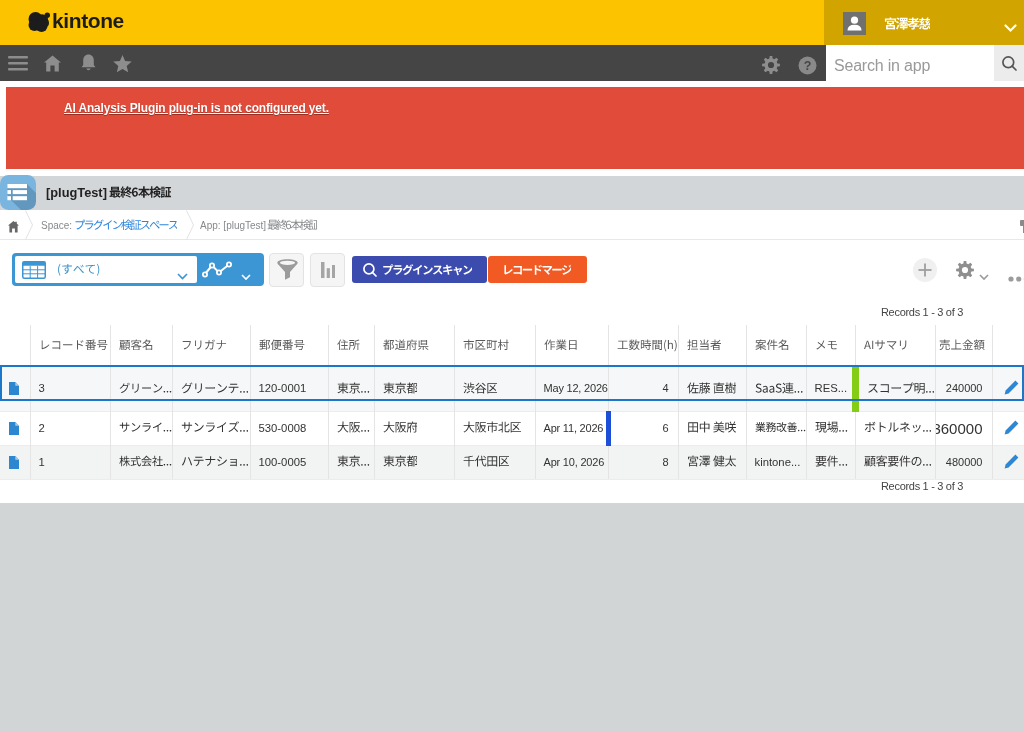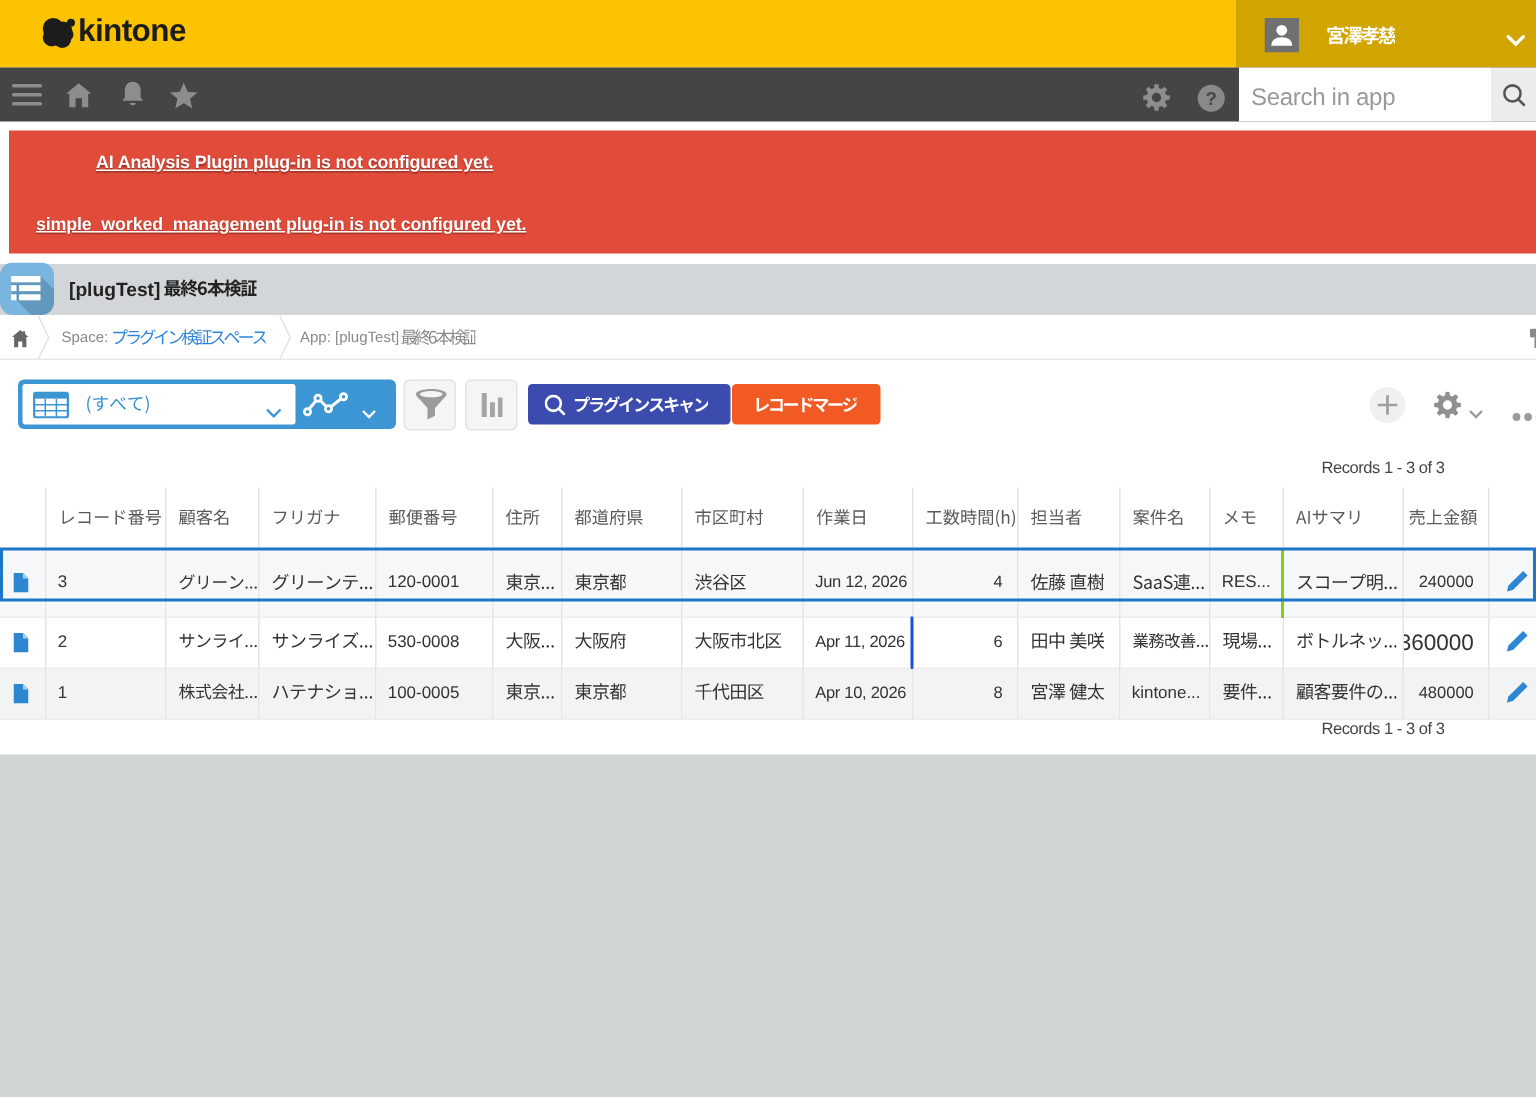--- a/index.html
+++ b/index.html
@@ -63,21 +63,20 @@
       </svg></div>
 <div class="abs" style="left:826px;top:45px;width:168px;height:36px;background:#fff"></div>
 <div class="abs" style="left:834px;top:57px;font-size:16px;color:#999;letter-spacing:-0.2px">Search in app</div>
 <div class="abs" style="left:994px;top:45px;width:30px;height:36px;background:#ececec"></div>
 <div class="abs" style="left:1002px;top:56px"><svg width="15" height="15" viewBox="0 0 15 15">
         <circle cx="6.3" cy="6.3" r="5.4" stroke="#555" stroke-width="1.7" fill="none"></circle>
         <line x1="10.1" y1="10.1" x2="14.0" y2="14.0" stroke="#555" stroke-width="1.7" stroke-linecap="round"></line>
       </svg></div>
 <div class="abs" style="left:6px;top:87px;width:1018px;height:82px;background:#e14b3a"></div>
 <div class="abs" style="left:24px;top:101px;font-size:11.9px;font-weight:bold;color:#fff;text-decoration:underline;letter-spacing:-0.1px;text-shadow:0 1px 1px rgba(0,0,0,0.35);margin-left:40px;">AI Analysis Plugin plug-in is not configured yet.</div>
-<div class="abs" style="left:24px;top:142px;font-size:11.9px;font-weight:bold;color:#fff;text-decoration:underline;letter-spacing:-0.1px;text-shadow:0 1px 1px rgba(0,0,0,0.35);">simple_worked_management plug-in is not configured yet.</div>
 <div class="abs" style="left:0;top:176px;width:1024px;height:34px;background:#d3d6d8"></div>
 <div class="abs" style="left:0;top:175px"><svg width="36" height="35" viewBox="0 0 36 35">
 <defs>
           <clipPath id="ric">
             <rect x="0" y="0" width="36" height="35" rx="8.5"></rect>
           </clipPath>
         </defs>
 <g clip-path="url(#ric)">
           <rect x="0" y="0" width="36" height="35" fill="#7ab5e0"></rect>
 <path d="M7.4 9 L27 9 L27 25.2 L12.7 25.2 L7.4 19.9 Z M27 9 L44 26 L44 42 L28 42 L10 24 L27 24 Z" fill="#36607f" opacity="0.35"></path>
@@ -367,40 +366,40 @@
               </div>
             </td>
             <td style="border-right:1px solid #e4e4e4;height:34px">
               <div class="cellL">
                 <svg width="34.9" height="13.4" viewBox="0 -10.56 34.9 13.4" style="display:block">
                   <path d="M7.9 -1.3 8.6 -1.9Q9.1 -1.6 9.6 -1.2Q10.2 -0.8 10.7 -0.4Q11.2 -0.0 11.5 0.3L10.9 1.0Q10.6 0.6 10.1 0.2Q9.6 -0.2 9.0 -0.6Q8.5 -0.9 7.9 -1.3ZM3.5 -6.0H11.5V-5.1H3.5ZM7.9 -8.4H11.1V-7.6H7.9ZM7.3 -10.1H8.2V-5.5H7.3ZM4.9 -9.1H5.8V-5.5H4.9ZM4.2 -4.3 4.9 -4.8Q5.3 -4.5 5.6 -4.2Q6.0 -3.9 6.3 -3.5Q6.6 -3.2 6.8 -2.9L6.1 -2.4Q5.9 -2.7 5.6 -3.0Q5.3 -3.3 5.0 -3.7Q4.6 -4.0 4.2 -4.3ZM10.2 -4.9 11.0 -4.4Q10.7 -4.1 10.3 -3.7Q9.9 -3.3 9.5 -3.0Q9.1 -2.6 8.8 -2.4L8.1 -2.8Q8.4 -3.1 8.8 -3.5Q9.2 -3.8 9.6 -4.2Q9.9 -4.6 10.2 -4.9ZM3.5 0.1Q4.1 -0.2 4.9 -0.7Q5.8 -1.3 6.7 -1.8L7.0 -1.0Q6.2 -0.5 5.4 -0.0Q4.6 0.5 4.0 0.9ZM1.1 -9.3 1.6 -10.0Q2.0 -9.8 2.4 -9.6Q2.8 -9.4 3.2 -9.1Q3.5 -8.9 3.8 -8.7L3.2 -8.0Q3.0 -8.2 2.7 -8.4Q2.3 -8.7 1.9 -8.9Q1.5 -9.2 1.1 -9.3ZM0.5 -6.1 0.9 -6.7Q1.3 -6.6 1.8 -6.4Q2.2 -6.2 2.5 -6.0Q2.9 -5.7 3.2 -5.5L2.6 -4.8Q2.4 -5.0 2.0 -5.2Q1.7 -5.5 1.3 -5.7Q0.8 -5.9 0.5 -6.1ZM0.8 0.2Q1.1 -0.3 1.5 -0.9Q1.9 -1.5 2.2 -2.3Q2.6 -3.0 3.0 -3.7L3.6 -3.1Q3.3 -2.5 3.0 -1.8Q2.6 -1.1 2.3 -0.4Q1.9 0.2 1.6 0.8Z M14.6 -0.3H20.7V0.5H14.6ZM14.3 -3.9H21.1V0.9H20.1V-3.0H15.2V1.0H14.3ZM17.6 -6.9Q17.1 -6.2 16.4 -5.4Q15.6 -4.6 14.6 -3.8Q13.7 -3.1 12.7 -2.5Q12.6 -2.7 12.4 -2.9Q12.3 -3.1 12.1 -3.2Q13.2 -3.8 14.1 -4.5Q15.1 -5.3 15.9 -6.1Q16.7 -7.0 17.1 -7.8H18.0Q18.5 -7.1 19.1 -6.5Q19.7 -5.8 20.4 -5.2Q21.1 -4.6 21.8 -4.2Q22.5 -3.7 23.2 -3.4Q23.1 -3.2 22.9 -3.0Q22.8 -2.8 22.6 -2.6Q21.7 -3.1 20.8 -3.8Q19.8 -4.5 19.0 -5.3Q18.2 -6.1 17.6 -6.9ZM18.7 -9.4 19.4 -9.9Q20.0 -9.5 20.7 -9.0Q21.3 -8.4 21.8 -7.9Q22.4 -7.4 22.7 -7.0L22.0 -6.5Q21.6 -6.9 21.1 -7.4Q20.6 -7.9 20.0 -8.4Q19.3 -8.9 18.7 -9.4ZM15.6 -9.8 16.5 -9.5Q16.1 -8.9 15.5 -8.3Q15.0 -7.8 14.4 -7.2Q13.8 -6.7 13.3 -6.3Q13.2 -6.4 13.1 -6.6Q12.9 -6.7 12.8 -6.8Q12.6 -6.9 12.5 -7.0Q13.1 -7.3 13.7 -7.8Q14.2 -8.2 14.7 -8.8Q15.2 -9.3 15.6 -9.8Z M31.8 -8.1 32.7 -7.8Q31.9 -6.4 31.0 -5.2Q30.1 -3.9 29.0 -2.9Q27.9 -1.9 26.8 -1.1Q26.7 -1.2 26.6 -1.3Q26.4 -1.5 26.3 -1.6Q26.1 -1.7 26.0 -1.8Q27.2 -2.5 28.3 -3.5Q29.3 -4.5 30.2 -5.6Q31.1 -6.8 31.8 -8.1ZM26.5 -6.6 27.2 -7.2Q28.0 -6.7 28.9 -6.0Q29.7 -5.4 30.6 -4.8Q31.4 -4.1 32.1 -3.5Q32.7 -2.8 33.2 -2.2L32.5 -1.6Q32.1 -2.1 31.4 -2.8Q30.7 -3.4 29.9 -4.1Q29.1 -4.8 28.2 -5.4Q27.4 -6.1 26.5 -6.6ZM24.4 -9.3H34.4V-8.5H25.3V1.0H24.4ZM25.0 -0.6H34.7V0.3H25.0Z" fill="#333"></path>
                 </svg>
               </div>
             </td>
             <td style="border-right:1px solid #e4e4e4;height:34px">
-              <div class="cellL" style="font-size:11px;color:#333;letter-spacing:-0.2px">Jun 12, 2026</div>
+              <div class="cellL" style="font-size:11px;color:#333;letter-spacing:-0.2px">May 12, 2026</div>
             </td>
             <td style="border-right:1px solid #e4e4e4;height:34px">
               <div class="cellR" style="font-size:11px;color:#333">4</div>
             </td>
             <td style="border-right:1px solid #e4e4e4;height:34px">
               <div class="cellL">
                 <svg width="49.2" height="13.4" viewBox="0 -10.56 49.2 13.4" style="display:block">
                   <path d="M3.6 -7.6H11.6V-6.8H3.6ZM5.9 -4.5H11.3V-3.7H5.9ZM4.9 -0.3H11.5V0.6H4.9ZM7.9 -4.1H8.8V0.2H7.9ZM6.4 -10.0 7.3 -9.9Q7.0 -7.9 6.6 -6.1Q6.1 -4.3 5.4 -2.8Q4.7 -1.3 3.7 -0.2Q3.6 -0.3 3.5 -0.4Q3.4 -0.5 3.2 -0.7Q3.1 -0.8 3.0 -0.9Q3.9 -1.9 4.6 -3.3Q5.3 -4.7 5.7 -6.4Q6.1 -8.1 6.4 -10.0ZM3.3 -10.0 4.2 -9.8Q3.8 -8.8 3.2 -7.8Q2.7 -6.8 2.0 -5.9Q1.4 -5.1 0.7 -4.4Q0.7 -4.5 0.6 -4.7Q0.5 -4.8 0.4 -5.0Q0.3 -5.2 0.2 -5.3Q0.8 -5.9 1.4 -6.6Q2.0 -7.4 2.5 -8.3Q3.0 -9.1 3.3 -10.0ZM2.1 -6.9 2.9 -7.8 2.9 -7.8V0.9H2.1Z M12.3 -9.2H23.0V-8.5H12.3ZM15.2 -10.1H16.0V-7.6H15.2ZM19.2 -10.1H20.1V-7.6H19.2ZM13.2 -7.4H15.4V-6.6H13.2ZM16.5 -6.2H22.7V-5.6H16.5ZM16.2 -4.6H23.0V-3.9H16.2ZM13.2 -5.3H15.4V-4.5H13.2ZM13.2 -3.1H15.4V-2.4H13.2ZM12.9 -7.4H13.6V-4.2Q13.6 -3.6 13.6 -2.9Q13.6 -2.2 13.5 -1.6Q13.4 -0.9 13.2 -0.2Q13.0 0.4 12.7 1.0Q12.6 0.9 12.5 0.8Q12.4 0.8 12.2 0.7Q12.1 0.6 12.0 0.6Q12.4 -0.1 12.6 -0.9Q12.8 -1.8 12.8 -2.6Q12.9 -3.4 12.9 -4.2ZM15.1 -7.4H15.8V0.0Q15.8 0.3 15.8 0.5Q15.7 0.7 15.5 0.8Q15.3 0.9 15.0 0.9Q14.7 0.9 14.2 0.9Q14.1 0.8 14.1 0.6Q14.0 0.3 13.9 0.2Q14.3 0.2 14.5 0.2Q14.8 0.2 14.9 0.2Q15.1 0.2 15.1 0.0ZM20.6 -5.8Q20.9 -4.8 21.6 -4.0Q22.3 -3.2 23.3 -2.8Q23.2 -2.7 23.0 -2.5Q22.9 -2.3 22.8 -2.2Q22.1 -2.5 21.5 -3.0Q21.0 -3.5 20.6 -4.2Q20.2 -4.9 19.9 -5.7ZM19.0 -7.7 19.8 -7.6Q19.4 -5.6 18.6 -4.2Q17.8 -2.9 16.4 -2.0Q16.3 -2.1 16.2 -2.2Q16.1 -2.3 16.0 -2.4Q15.9 -2.6 15.8 -2.6Q17.2 -3.3 18.0 -4.6Q18.7 -5.8 19.0 -7.7ZM19.1 -3.5H19.9V0.1Q19.9 0.4 19.8 0.6Q19.7 0.7 19.5 0.8Q19.3 0.9 19.0 0.9Q18.7 0.9 18.3 0.9Q18.3 0.8 18.2 0.6Q18.1 0.4 18.0 0.3Q18.3 0.3 18.6 0.3Q18.9 0.3 18.9 0.3Q19.1 0.3 19.1 0.1ZM16.1 -0.3Q16.6 -0.5 17.3 -0.8Q18.0 -1.1 18.7 -1.4L18.9 -0.8Q18.3 -0.5 17.7 -0.2Q17.0 0.1 16.5 0.4ZM17.0 -2.7 17.6 -3.0Q17.9 -2.7 18.1 -2.4Q18.4 -2.1 18.5 -1.8L17.9 -1.5Q17.8 -1.7 17.5 -2.1Q17.3 -2.4 17.0 -2.7ZM16.8 -7.3 17.5 -7.5Q17.7 -7.3 17.8 -6.9Q18.0 -6.6 18.1 -6.3L17.4 -6.1Q17.3 -6.3 17.2 -6.7Q17.0 -7.0 16.8 -7.3ZM19.8 -1.0 20.3 -1.5Q20.7 -1.3 21.2 -1.0Q21.7 -0.8 22.1 -0.5Q22.6 -0.2 22.9 -0.0L22.3 0.5Q22.1 0.3 21.6 0.0Q21.2 -0.2 20.7 -0.5Q20.2 -0.8 19.8 -1.0ZM21.3 -3.1 22.0 -2.7Q21.7 -2.4 21.4 -2.1Q21.2 -1.8 20.9 -1.5L20.4 -1.8Q20.6 -2.1 20.9 -2.4Q21.2 -2.8 21.3 -3.1ZM21.3 -7.6 22.0 -7.4Q21.8 -7.0 21.6 -6.6Q21.4 -6.3 21.2 -6.0L20.6 -6.3Q20.8 -6.5 21.0 -6.9Q21.2 -7.3 21.3 -7.6Z M27.7 -0.5H37.3V0.3H27.7ZM26.6 -9.0H37.2V-8.1H26.6ZM27.3 -6.8H28.1V1.0H27.3ZM30.3 -4.8V-3.9H34.9V-4.8ZM30.3 -3.2V-2.2H34.9V-3.2ZM30.3 -6.5V-5.5H34.9V-6.5ZM29.5 -7.2H35.8V-1.5H29.5ZM31.6 -10.1 32.6 -10.1Q32.6 -9.5 32.5 -8.9Q32.4 -8.3 32.3 -7.7Q32.2 -7.2 32.2 -6.7L31.3 -6.8Q31.3 -7.3 31.4 -7.9Q31.5 -8.4 31.5 -9.0Q31.6 -9.6 31.6 -10.1Z M41.4 -8.9H45.7V-8.1H41.4ZM41.7 -7.1H45.4V-6.3H41.7ZM45.7 -7.3H49.1V-6.5H45.7ZM43.1 -10.1H43.9V-6.6H43.1ZM42.5 -5.0V-3.6H44.5V-5.0ZM41.8 -5.7H45.3V-3.0H41.8ZM41.9 -2.5 42.7 -2.7Q42.8 -2.2 43.0 -1.7Q43.2 -1.1 43.2 -0.8L42.4 -0.6Q42.4 -0.9 42.3 -1.5Q42.1 -2.0 41.9 -2.5ZM45.7 -5.3 46.4 -5.5Q46.6 -5.0 46.7 -4.4Q46.9 -3.9 47.0 -3.4Q47.1 -2.9 47.1 -2.5L46.4 -2.3Q46.4 -2.7 46.3 -3.2Q46.2 -3.7 46.0 -4.2Q45.9 -4.8 45.7 -5.3ZM44.4 -2.8 45.2 -2.5Q45.0 -2.0 44.8 -1.4Q44.6 -0.8 44.4 -0.3L43.7 -0.6Q43.9 -0.9 44.0 -1.2Q44.1 -1.6 44.2 -2.0Q44.3 -2.4 44.4 -2.8ZM41.2 -0.1Q41.7 -0.2 42.5 -0.3Q43.3 -0.4 44.1 -0.5Q45.0 -0.7 45.9 -0.8L45.9 -0.0Q44.7 0.2 43.5 0.3Q42.3 0.5 41.4 0.7ZM47.5 -10.1H48.3V-0.1Q48.3 0.3 48.2 0.5Q48.1 0.7 47.9 0.8Q47.7 0.9 47.3 0.9Q46.9 1.0 46.3 1.0Q46.3 0.8 46.2 0.6Q46.2 0.3 46.1 0.1Q46.5 0.1 46.8 0.1Q47.2 0.1 47.3 0.1Q47.4 0.1 47.4 0.1Q47.5 0.0 47.5 -0.1ZM38.2 -7.5H41.5V-6.6H38.2ZM39.6 -10.1H40.4V0.9H39.6ZM39.6 -7.0 40.1 -6.8Q40.0 -6.1 39.8 -5.3Q39.6 -4.6 39.4 -3.8Q39.1 -3.1 38.9 -2.4Q38.6 -1.8 38.3 -1.3Q38.3 -1.5 38.1 -1.7Q38.0 -1.9 37.9 -2.1Q38.2 -2.5 38.4 -3.0Q38.7 -3.6 38.9 -4.3Q39.1 -5.0 39.3 -5.6Q39.5 -6.3 39.6 -7.0ZM40.3 -6.0Q40.4 -5.9 40.6 -5.6Q40.7 -5.3 41.0 -4.9Q41.2 -4.5 41.3 -4.2Q41.5 -3.9 41.6 -3.8L41.1 -3.1Q41.0 -3.4 40.9 -3.7Q40.7 -4.1 40.5 -4.4Q40.4 -4.8 40.2 -5.1Q40.0 -5.5 40.0 -5.7Z" fill="#333"></path>
                 </svg>
               </div>
             </td>
             <td style="border-right:1px solid #e4e4e4;height:34px">
               <div class="cellL">
                 <svg width="48.3" height="13.4" viewBox="0 -10.56 48.3 13.4" style="display:block">
                   <path d="M3.6 0.2Q2.7 0.2 1.9 -0.2Q1.1 -0.5 0.6 -1.1L1.2 -1.9Q1.7 -1.4 2.3 -1.1Q3.0 -0.8 3.7 -0.8Q4.5 -0.8 5.0 -1.2Q5.5 -1.6 5.5 -2.2Q5.5 -2.7 5.3 -3.0Q5.1 -3.3 4.8 -3.5Q4.5 -3.6 4.0 -3.8L2.8 -4.4Q2.4 -4.5 1.9 -4.8Q1.5 -5.1 1.3 -5.5Q1.0 -6.0 1.0 -6.6Q1.0 -7.3 1.3 -7.8Q1.7 -8.4 2.3 -8.7Q3.0 -9.0 3.8 -9.0Q4.5 -9.0 5.2 -8.7Q5.9 -8.4 6.3 -7.9L5.8 -7.2Q5.4 -7.5 4.9 -7.8Q4.4 -8.0 3.8 -8.0Q3.0 -8.0 2.6 -7.6Q2.1 -7.3 2.1 -6.7Q2.1 -6.3 2.3 -6.0Q2.6 -5.7 2.9 -5.6Q3.2 -5.4 3.6 -5.2L4.8 -4.7Q5.3 -4.5 5.7 -4.2Q6.2 -3.9 6.4 -3.4Q6.6 -3.0 6.6 -2.3Q6.6 -1.6 6.3 -1.1Q5.9 -0.5 5.2 -0.2Q4.6 0.2 3.6 0.2Z M9.5 0.2Q9.0 0.2 8.6 -0.1Q8.1 -0.3 7.9 -0.7Q7.6 -1.1 7.6 -1.7Q7.6 -2.8 8.6 -3.3Q9.6 -3.9 11.6 -4.1Q11.6 -4.5 11.5 -4.9Q11.4 -5.3 11.1 -5.5Q10.8 -5.8 10.3 -5.8Q9.7 -5.8 9.2 -5.6Q8.7 -5.3 8.3 -5.1L7.9 -5.8Q8.2 -6.0 8.6 -6.2Q9.0 -6.4 9.5 -6.6Q9.9 -6.7 10.5 -6.7Q11.3 -6.7 11.8 -6.3Q12.3 -6.0 12.5 -5.4Q12.7 -4.8 12.7 -4.0V0.0H11.8L11.7 -0.8H11.7Q11.2 -0.4 10.7 -0.1Q10.2 0.2 9.5 0.2ZM9.9 -0.7Q10.3 -0.7 10.7 -0.9Q11.2 -1.2 11.6 -1.6V-3.4Q10.5 -3.3 9.9 -3.1Q9.3 -2.8 9.0 -2.5Q8.7 -2.2 8.7 -1.8Q8.7 -1.2 9.0 -1.0Q9.4 -0.7 9.9 -0.7Z M16.1 0.2Q15.6 0.2 15.1 -0.1Q14.7 -0.3 14.4 -0.7Q14.2 -1.1 14.2 -1.7Q14.2 -2.8 15.2 -3.3Q16.1 -3.9 18.2 -4.1Q18.2 -4.5 18.1 -4.9Q18.0 -5.3 17.7 -5.5Q17.4 -5.8 16.9 -5.8Q16.3 -5.8 15.8 -5.6Q15.3 -5.3 14.9 -5.1L14.5 -5.8Q14.8 -6.0 15.2 -6.2Q15.6 -6.4 16.0 -6.6Q16.5 -6.7 17.0 -6.7Q17.8 -6.7 18.3 -6.3Q18.8 -6.0 19.1 -5.4Q19.3 -4.8 19.3 -4.0V0.0H18.4L18.3 -0.8H18.3Q17.8 -0.4 17.3 -0.1Q16.7 0.2 16.1 0.2ZM16.4 -0.7Q16.9 -0.7 17.3 -0.9Q17.7 -1.2 18.2 -1.6V-3.4Q17.1 -3.3 16.5 -3.1Q15.8 -2.8 15.5 -2.5Q15.3 -2.2 15.3 -1.8Q15.3 -1.2 15.6 -1.0Q15.9 -0.7 16.4 -0.7Z M23.7 0.2Q22.8 0.2 22.0 -0.2Q21.2 -0.5 20.6 -1.1L21.3 -1.9Q21.7 -1.4 22.4 -1.1Q23.0 -0.8 23.7 -0.8Q24.6 -0.8 25.1 -1.2Q25.6 -1.6 25.6 -2.2Q25.6 -2.7 25.4 -3.0Q25.2 -3.3 24.8 -3.5Q24.5 -3.6 24.1 -3.8L22.8 -4.4Q22.4 -4.5 22.0 -4.8Q21.6 -5.1 21.3 -5.5Q21.0 -6.0 21.0 -6.6Q21.0 -7.3 21.4 -7.8Q21.7 -8.4 22.4 -8.7Q23.0 -9.0 23.8 -9.0Q24.6 -9.0 25.3 -8.7Q25.9 -8.4 26.4 -7.9L25.8 -7.2Q25.4 -7.5 24.9 -7.8Q24.4 -8.0 23.8 -8.0Q23.1 -8.0 22.6 -7.6Q22.2 -7.3 22.2 -6.7Q22.2 -6.3 22.4 -6.0Q22.6 -5.7 22.9 -5.6Q23.3 -5.4 23.6 -5.2L24.9 -4.7Q25.4 -4.5 25.8 -4.2Q26.2 -3.9 26.4 -3.4Q26.7 -3.0 26.7 -2.3Q26.7 -1.6 26.3 -1.1Q26.0 -0.5 25.3 -0.2Q24.6 0.2 23.7 0.2Z M29.9 -5.3V-1.1H29.1V-4.5H27.5V-5.3ZM29.9 -1.5Q30.4 -0.8 31.1 -0.5Q31.9 -0.2 33.0 -0.1Q33.5 -0.1 34.2 -0.1Q34.9 -0.1 35.7 -0.1Q36.5 -0.1 37.2 -0.1Q38.0 -0.1 38.5 -0.2Q38.5 -0.1 38.4 0.1Q38.4 0.2 38.3 0.4Q38.3 0.6 38.2 0.7Q37.7 0.7 37.0 0.7Q36.4 0.8 35.6 0.8Q34.9 0.8 34.2 0.8Q33.5 0.7 33.0 0.7Q31.8 0.7 31.0 0.3Q30.1 0.0 29.5 -0.7Q29.2 -0.3 28.7 0.1Q28.3 0.5 27.9 0.9L27.4 -0.0Q27.8 -0.3 28.3 -0.7Q28.7 -1.1 29.1 -1.5ZM27.7 -9.3 28.3 -9.8Q28.7 -9.5 29.1 -9.2Q29.5 -8.8 29.8 -8.5Q30.1 -8.1 30.3 -7.8L29.5 -7.2Q29.4 -7.5 29.1 -7.9Q28.8 -8.3 28.4 -8.6Q28.0 -9.0 27.7 -9.3ZM30.6 -9.0H38.2V-8.2H30.6ZM30.4 -2.7H38.3V-1.9H30.4ZM33.9 -10.1H34.7V-0.5H33.9ZM32.0 -5.2V-4.2H36.7V-5.2ZM32.0 -6.8V-5.8H36.7V-6.8ZM31.2 -7.4H37.5V-3.5H31.2Z M40.3 0.2Q40.0 0.2 39.7 -0.1Q39.5 -0.3 39.5 -0.7Q39.5 -1.1 39.7 -1.3Q40.0 -1.5 40.3 -1.5Q40.6 -1.5 40.8 -1.3Q41.1 -1.1 41.1 -0.7Q41.1 -0.3 40.8 -0.1Q40.6 0.2 40.3 0.2Z M43.5 0.2Q43.2 0.2 43.0 -0.1Q42.7 -0.3 42.7 -0.7Q42.7 -1.1 43.0 -1.3Q43.2 -1.5 43.5 -1.5Q43.8 -1.5 44.1 -1.3Q44.3 -1.1 44.3 -0.7Q44.3 -0.3 44.1 -0.1Q43.8 0.2 43.5 0.2Z M46.8 0.2Q46.4 0.2 46.2 -0.1Q46.0 -0.3 46.0 -0.7Q46.0 -1.1 46.2 -1.3Q46.4 -1.5 46.8 -1.5Q47.1 -1.5 47.3 -1.3Q47.6 -1.1 47.6 -0.7Q47.6 -0.3 47.3 -0.1Q47.1 0.2 46.8 0.2Z" fill="#333"></path>
                 </svg>
               </div>
             </td>
-            <td style="border-right:2px solid #84cc16;height:34px">
+            <td style="border-right:7px solid #84cc16;height:34px">
               <div class="cellL" style="font-size:11.3px;color:#333">RES...</div>
             </td>
             <td style="border-right:1px solid #e4e4e4;height:34px">
               <div class="cellL">
                 <svg width="67.9" height="13.4" viewBox="0 -10.56 67.9 13.4" style="display:block">
                   <path d="M9.6 -8.0Q9.5 -8.0 9.4 -7.8Q9.4 -7.6 9.3 -7.5Q9.1 -6.9 8.7 -6.2Q8.3 -5.5 7.9 -4.8Q7.4 -4.1 6.9 -3.5Q6.3 -2.8 5.5 -2.1Q4.7 -1.4 3.8 -0.8Q2.9 -0.2 2.0 0.3L1.2 -0.5Q2.2 -0.9 3.1 -1.5Q4.0 -2.1 4.7 -2.7Q5.5 -3.4 6.1 -4.1Q6.6 -4.6 7.0 -5.2Q7.4 -5.7 7.7 -6.3Q8.0 -6.9 8.1 -7.4Q8.0 -7.4 7.7 -7.4Q7.3 -7.4 6.8 -7.4Q6.3 -7.4 5.8 -7.4Q5.3 -7.4 4.8 -7.4Q4.3 -7.4 3.9 -7.4Q3.6 -7.4 3.5 -7.4Q3.3 -7.4 3.0 -7.4Q2.7 -7.4 2.5 -7.4Q2.3 -7.4 2.2 -7.4V-8.5Q2.3 -8.5 2.5 -8.4Q2.8 -8.4 3.0 -8.4Q3.3 -8.4 3.5 -8.4Q3.6 -8.4 3.9 -8.4Q4.3 -8.4 4.8 -8.4Q5.3 -8.4 5.8 -8.4Q6.3 -8.4 6.8 -8.4Q7.3 -8.4 7.6 -8.4Q8.0 -8.4 8.1 -8.4Q8.4 -8.4 8.6 -8.4Q8.9 -8.4 9.0 -8.5ZM7.1 -4.2Q7.6 -3.8 8.1 -3.3Q8.6 -2.8 9.1 -2.2Q9.6 -1.7 10.0 -1.3Q10.5 -0.8 10.8 -0.4L9.9 0.3Q9.5 -0.3 8.9 -0.9Q8.4 -1.6 7.7 -2.2Q7.0 -2.9 6.4 -3.5Z M13.7 -8.2Q14.0 -8.2 14.4 -8.2Q14.7 -8.2 15.0 -8.2H20.9Q21.1 -8.2 21.4 -8.2Q21.6 -8.2 21.8 -8.2Q21.8 -8.0 21.8 -7.7Q21.8 -7.5 21.8 -7.2V-1.1Q21.8 -0.7 21.8 -0.4Q21.8 -0.0 21.8 0.1H20.7Q20.8 -0.0 20.8 -0.3Q20.8 -0.6 20.8 -0.9V-7.2H15.0Q14.7 -7.2 14.3 -7.2Q13.9 -7.2 13.7 -7.2ZM13.5 -1.6Q13.8 -1.6 14.1 -1.6Q14.5 -1.5 14.9 -1.5H21.3V-0.6H14.9Q14.5 -0.6 14.2 -0.6Q13.8 -0.5 13.5 -0.5Z M24.5 -5.2Q24.7 -5.2 24.9 -5.2Q25.2 -5.1 25.5 -5.1Q25.8 -5.1 26.2 -5.1Q26.4 -5.1 26.8 -5.1Q27.2 -5.1 27.7 -5.1Q28.2 -5.1 28.9 -5.1Q29.5 -5.1 30.1 -5.1Q30.7 -5.1 31.2 -5.1Q31.8 -5.1 32.2 -5.1Q32.6 -5.1 32.7 -5.1Q33.2 -5.1 33.5 -5.2Q33.9 -5.2 34.0 -5.2V-4.0Q33.9 -4.0 33.5 -4.1Q33.2 -4.1 32.8 -4.1Q32.6 -4.1 32.2 -4.1Q31.8 -4.1 31.2 -4.1Q30.7 -4.1 30.1 -4.1Q29.5 -4.1 28.9 -4.1Q28.2 -4.1 27.7 -4.1Q27.2 -4.1 26.8 -4.1Q26.4 -4.1 26.2 -4.1Q25.7 -4.1 25.2 -4.1Q24.8 -4.0 24.5 -4.0Z M44.6 -8.6Q44.6 -8.3 44.8 -8.1Q45.0 -7.8 45.4 -7.8Q45.7 -7.8 45.9 -8.1Q46.2 -8.3 46.2 -8.6Q46.2 -9.0 45.9 -9.2Q45.7 -9.4 45.4 -9.4Q45.0 -9.4 44.8 -9.2Q44.6 -9.0 44.6 -8.6ZM44.0 -8.6Q44.0 -9.0 44.2 -9.3Q44.4 -9.6 44.7 -9.8Q45.0 -10.0 45.4 -10.0Q45.7 -10.0 46.0 -9.8Q46.4 -9.6 46.5 -9.3Q46.7 -9.0 46.7 -8.6Q46.7 -8.2 46.5 -7.9Q46.4 -7.6 46.0 -7.5Q45.7 -7.3 45.4 -7.3Q45.0 -7.3 44.7 -7.5Q44.4 -7.6 44.2 -7.9Q44.0 -8.2 44.0 -8.6ZM45.1 -7.8Q45.0 -7.7 45.0 -7.5Q44.9 -7.4 44.9 -7.2Q44.8 -6.7 44.6 -6.2Q44.5 -5.6 44.3 -5.0Q44.0 -4.4 43.8 -3.8Q43.5 -3.3 43.1 -2.8Q42.6 -2.1 41.9 -1.5Q41.2 -0.9 40.3 -0.4Q39.5 0.1 38.4 0.4L37.6 -0.5Q38.7 -0.8 39.6 -1.2Q40.5 -1.6 41.1 -2.2Q41.7 -2.7 42.2 -3.4Q42.7 -3.9 43.0 -4.6Q43.3 -5.3 43.5 -6.0Q43.7 -6.7 43.8 -7.3Q43.6 -7.3 43.2 -7.3Q42.7 -7.3 42.1 -7.3Q41.4 -7.3 40.7 -7.3Q40.1 -7.3 39.4 -7.3Q38.8 -7.3 38.3 -7.3Q37.8 -7.3 37.7 -7.3Q37.3 -7.3 37.0 -7.3Q36.7 -7.2 36.5 -7.2V-8.3Q36.6 -8.3 36.9 -8.3Q37.1 -8.2 37.3 -8.2Q37.5 -8.2 37.7 -8.2Q37.8 -8.2 38.2 -8.2Q38.6 -8.2 39.1 -8.2Q39.6 -8.2 40.2 -8.2Q40.8 -8.2 41.3 -8.2Q41.9 -8.2 42.4 -8.2Q42.9 -8.2 43.2 -8.2Q43.6 -8.2 43.7 -8.2Q43.8 -8.2 44.0 -8.2Q44.2 -8.2 44.3 -8.3Z M48.0 -9.3H51.5V-2.2H48.0V-3.0H50.6V-8.5H48.0ZM48.0 -6.2H51.0V-5.4H48.0ZM53.1 -9.6H57.1V-8.7H53.1ZM53.1 -6.6H57.1V-5.8H53.1ZM53.0 -3.7H57.1V-2.9H53.0ZM47.5 -9.3H48.4V-1.1H47.5ZM56.8 -9.6H57.7V-0.2Q57.7 0.2 57.6 0.4Q57.5 0.7 57.2 0.8Q56.9 0.9 56.4 0.9Q55.9 0.9 55.1 0.9Q55.1 0.8 55.0 0.7Q55.0 0.5 54.9 0.3Q54.8 0.2 54.8 0.0Q55.2 0.1 55.5 0.1Q55.9 0.1 56.1 0.1Q56.4 0.1 56.5 0.1Q56.7 0.1 56.7 -0.0Q56.8 -0.1 56.8 -0.2ZM52.6 -9.6H53.4V-5.3Q53.4 -4.5 53.4 -3.7Q53.3 -2.8 53.0 -2.0Q52.8 -1.1 52.3 -0.4Q51.8 0.4 51.0 1.0Q50.9 0.9 50.8 0.8Q50.7 0.7 50.6 0.6Q50.4 0.5 50.3 0.4Q51.1 -0.2 51.5 -0.9Q52.0 -1.6 52.2 -2.3Q52.4 -3.1 52.5 -3.8Q52.6 -4.6 52.6 -5.3Z M59.9 0.2Q59.5 0.2 59.3 -0.1Q59.1 -0.3 59.1 -0.7Q59.1 -1.1 59.3 -1.3Q59.5 -1.5 59.9 -1.5Q60.2 -1.5 60.4 -1.3Q60.7 -1.1 60.7 -0.7Q60.7 -0.3 60.4 -0.1Q60.2 0.2 59.9 0.2Z M63.1 0.2Q62.8 0.2 62.5 -0.1Q62.3 -0.3 62.3 -0.7Q62.3 -1.1 62.5 -1.3Q62.8 -1.5 63.1 -1.5Q63.4 -1.5 63.7 -1.3Q63.9 -1.1 63.9 -0.7Q63.9 -0.3 63.7 -0.1Q63.4 0.2 63.1 0.2Z M66.3 0.2Q66.0 0.2 65.8 -0.1Q65.5 -0.3 65.5 -0.7Q65.5 -1.1 65.8 -1.3Q66.0 -1.5 66.3 -1.5Q66.7 -1.5 66.9 -1.3Q67.1 -1.1 67.1 -0.7Q67.1 -0.3 66.9 -0.1Q66.7 0.2 66.3 0.2Z" fill="#333"></path>
                 </svg>
               </div>
             </td>
             <td style="border-right:1px solid #e4e4e4;height:45px">
@@ -457,21 +456,21 @@
                 </svg>
               </div>
             </td>
             <td style="border-right:1px solid #e4e4e4;border-top:1px solid #ececec;height:34px">
               <div class="cellL">
                 <svg width="58.2" height="13.4" viewBox="0 -10.56 58.2 13.4" style="display:block">
                   <path d="M0.7 -6.6H11.3V-5.7H0.7ZM6.6 -6.3Q7.0 -4.8 7.7 -3.6Q8.3 -2.3 9.3 -1.4Q10.3 -0.4 11.5 0.1Q11.4 0.2 11.3 0.3Q11.1 0.5 11.0 0.6Q10.9 0.8 10.8 0.9Q9.5 0.3 8.5 -0.7Q7.5 -1.7 6.9 -3.1Q6.2 -4.4 5.7 -6.0ZM5.5 -10.1H6.5Q6.5 -9.3 6.5 -8.3Q6.4 -7.4 6.3 -6.4Q6.1 -5.3 5.8 -4.3Q5.5 -3.3 4.9 -2.3Q4.3 -1.3 3.4 -0.5Q2.5 0.3 1.2 0.9Q1.1 0.8 0.9 0.5Q0.7 0.3 0.5 0.2Q1.8 -0.4 2.7 -1.1Q3.5 -1.9 4.1 -2.8Q4.6 -3.7 4.9 -4.7Q5.2 -5.7 5.4 -6.6Q5.5 -7.6 5.5 -8.5Q5.5 -9.3 5.5 -10.1Z M17.2 -9.4H22.9V-8.6H17.2ZM16.8 -9.4H17.7V-5.9Q17.7 -5.2 17.6 -4.3Q17.6 -3.4 17.4 -2.5Q17.2 -1.5 16.9 -0.6Q16.6 0.2 16.0 0.9Q15.9 0.9 15.8 0.8Q15.7 0.7 15.6 0.6Q15.4 0.5 15.3 0.4Q15.8 -0.3 16.2 -1.1Q16.5 -1.9 16.6 -2.7Q16.8 -3.6 16.8 -4.4Q16.8 -5.2 16.8 -5.9ZM17.2 -6.2H22.0V-5.4H17.2ZM21.8 -6.2H21.9L22.1 -6.2L22.7 -6.0Q22.3 -4.1 21.6 -2.8Q20.9 -1.4 19.9 -0.5Q18.9 0.4 17.6 1.0Q17.6 0.9 17.5 0.7Q17.4 0.6 17.3 0.4Q17.2 0.3 17.1 0.2Q18.2 -0.2 19.2 -1.1Q20.1 -1.9 20.8 -3.1Q21.5 -4.4 21.8 -6.0ZM18.5 -5.7Q18.9 -4.3 19.5 -3.1Q20.2 -2.0 21.1 -1.1Q22.0 -0.3 23.3 0.2Q23.2 0.3 23.0 0.4Q22.9 0.6 22.8 0.7Q22.7 0.8 22.7 1.0Q21.4 0.4 20.5 -0.5Q19.5 -1.5 18.8 -2.7Q18.2 -4.0 17.7 -5.5ZM12.6 -9.6H15.4V-8.7H13.4V1.0H12.6ZM15.2 -9.6H15.3L15.5 -9.6L16.0 -9.3Q15.9 -8.8 15.7 -8.2Q15.5 -7.6 15.3 -7.1Q15.0 -6.6 14.8 -6.1Q15.5 -5.3 15.7 -4.7Q15.9 -4.0 15.9 -3.5Q15.9 -3.0 15.8 -2.6Q15.7 -2.3 15.4 -2.1Q15.3 -2.0 15.2 -2.0Q15.0 -1.9 14.8 -1.9Q14.4 -1.8 14.0 -1.9Q14.0 -2.0 14.0 -2.3Q13.9 -2.5 13.8 -2.7Q14.0 -2.6 14.2 -2.6Q14.4 -2.6 14.5 -2.6Q14.7 -2.7 14.9 -2.7Q15.0 -2.9 15.1 -3.1Q15.1 -3.3 15.1 -3.6Q15.1 -4.1 14.9 -4.7Q14.7 -5.3 14.0 -6.0Q14.2 -6.4 14.4 -6.8Q14.5 -7.3 14.7 -7.7Q14.8 -8.2 14.9 -8.6Q15.1 -9.0 15.2 -9.3Z M28.8 -10.1H29.7V-7.9H28.8ZM28.8 -7.6H29.7V1.0H28.8ZM23.9 -8.4H34.7V-7.5H23.9ZM25.1 -5.9H33.0V-5.0H26.0V-0.5H25.1ZM32.7 -5.9H33.6V-1.7Q33.6 -1.3 33.5 -1.1Q33.4 -0.9 33.1 -0.7Q32.8 -0.6 32.2 -0.6Q31.7 -0.6 30.9 -0.6Q30.9 -0.8 30.8 -1.0Q30.7 -1.3 30.6 -1.5Q31.0 -1.5 31.4 -1.4Q31.8 -1.4 32.0 -1.4Q32.3 -1.4 32.4 -1.4Q32.5 -1.5 32.6 -1.5Q32.7 -1.6 32.7 -1.7Z M35.7 -7.0H39.2V-6.1H35.7ZM41.7 -9.9H42.6V-0.9Q42.6 -0.5 42.8 -0.3Q42.9 -0.2 43.3 -0.2Q43.4 -0.2 43.6 -0.2Q43.8 -0.2 44.1 -0.2Q44.4 -0.2 44.7 -0.2Q44.9 -0.2 45.0 -0.2Q45.3 -0.2 45.5 -0.4Q45.6 -0.6 45.7 -1.2Q45.7 -1.7 45.8 -2.7Q45.9 -2.6 46.0 -2.5Q46.2 -2.4 46.3 -2.4Q46.5 -2.3 46.6 -2.3Q46.6 -1.2 46.4 -0.5Q46.3 0.1 46.0 0.4Q45.7 0.7 45.1 0.7Q45.0 0.7 44.7 0.7Q44.4 0.7 44.1 0.7Q43.8 0.7 43.5 0.7Q43.2 0.7 43.2 0.7Q42.6 0.7 42.3 0.5Q42.0 0.4 41.8 0.0Q41.7 -0.3 41.7 -1.0ZM38.8 -9.9H39.7V0.9H38.8ZM45.6 -8.0 46.3 -7.2Q45.7 -6.8 45.1 -6.4Q44.4 -5.9 43.7 -5.5Q43.0 -5.1 42.3 -4.7Q42.2 -4.9 42.1 -5.1Q42.0 -5.3 41.9 -5.4Q42.6 -5.8 43.3 -6.2Q43.9 -6.7 44.5 -7.1Q45.2 -7.6 45.6 -8.0ZM35.3 -1.5Q35.8 -1.6 36.5 -1.9Q37.1 -2.1 37.8 -2.4Q38.5 -2.7 39.2 -2.9L39.4 -2.1Q38.4 -1.7 37.5 -1.3Q36.5 -0.9 35.7 -0.6Z M55.1 -8.1 55.9 -7.8Q55.2 -6.4 54.3 -5.2Q53.3 -3.9 52.3 -2.9Q51.2 -1.9 50.0 -1.1Q50.0 -1.2 49.8 -1.3Q49.7 -1.5 49.6 -1.6Q49.4 -1.7 49.3 -1.8Q50.5 -2.5 51.6 -3.5Q52.6 -4.5 53.5 -5.6Q54.4 -6.8 55.1 -8.1ZM49.8 -6.6 50.4 -7.2Q51.3 -6.7 52.1 -6.0Q53.0 -5.4 53.8 -4.8Q54.7 -4.1 55.3 -3.5Q56.0 -2.8 56.5 -2.2L55.8 -1.6Q55.3 -2.1 54.7 -2.8Q54.0 -3.4 53.2 -4.1Q52.4 -4.8 51.5 -5.4Q50.7 -6.1 49.8 -6.6ZM47.7 -9.3H57.7V-8.5H48.6V1.0H47.7ZM48.3 -0.6H58.0V0.3H48.3Z" fill="#333"></path>
                 </svg>
               </div>
             </td>
-            <td style="border-right:2px solid #1d4ed8;border-top:1px solid #ececec;height:34px">
+            <td style="border-right:5px solid #1d4ed8;border-top:1px solid #ececec;height:34px">
               <div class="cellL" style="font-size:11px;color:#333;letter-spacing:-0.2px">Apr 11, 2026</div>
             </td>
             <td style="border-right:1px solid #e4e4e4;border-top:1px solid #ececec;height:34px">
               <div class="cellR" style="font-size:11px;color:#333">6</div>
             </td>
             <td style="border-right:1px solid #e4e4e4;border-top:1px solid #ececec;height:34px">
               <div class="cellL">
                 <svg width="49.2" height="13.4" viewBox="0 -10.56 49.2 13.4" style="display:block">
                   <path d="M1.6 -0.8H10.4V0.1H1.6ZM1.7 -5.1H10.4V-4.2H1.7ZM1.2 -9.3H10.9V0.9H10.0V-8.4H2.1V0.9H1.2ZM5.5 -8.8H6.4V-0.3H5.5Z M12.8 -7.9H22.5V-2.3H21.5V-7.1H13.7V-2.2H12.8ZM13.3 -3.9H22.1V-3.0H13.3ZM17.1 -10.1H18.1V0.9H17.1Z M27.1 -8.4H36.7V-7.6H27.1ZM27.7 -6.6H36.2V-5.8H27.7ZM26.6 -4.8H37.2V-4.0H26.6ZM26.5 -2.9H37.3V-2.1H26.5ZM31.4 -7.9H32.3V-4.2H31.4ZM28.6 -9.8 29.4 -10.1Q29.7 -9.8 30.0 -9.3Q30.3 -8.9 30.4 -8.6L29.6 -8.2Q29.5 -8.5 29.2 -9.0Q28.9 -9.4 28.6 -9.8ZM34.2 -10.1 35.2 -9.8Q34.9 -9.4 34.6 -9.0Q34.2 -8.6 34.0 -8.3L33.2 -8.6Q33.4 -8.8 33.6 -9.0Q33.7 -9.3 33.9 -9.6Q34.1 -9.9 34.2 -10.1ZM31.3 -4.2H32.3Q32.2 -3.3 32.0 -2.6Q31.8 -1.9 31.5 -1.3Q31.1 -0.8 30.5 -0.3Q29.9 0.1 29.0 0.4Q28.1 0.7 26.8 1.0Q26.8 0.8 26.7 0.7Q26.6 0.6 26.5 0.4Q26.4 0.3 26.3 0.2Q27.5 -0.0 28.4 -0.3Q29.2 -0.6 29.8 -0.9Q30.3 -1.3 30.6 -1.8Q31.0 -2.2 31.1 -2.8Q31.3 -3.4 31.3 -4.2ZM32.6 -2.7Q33.1 -1.4 34.3 -0.7Q35.5 -0.0 37.5 0.1Q37.4 0.2 37.3 0.4Q37.2 0.5 37.1 0.7Q37.0 0.9 36.9 1.0Q35.6 0.8 34.5 0.4Q33.5 -0.0 32.8 -0.7Q32.1 -1.4 31.7 -2.5Z M42.3 -7.5H48.7V-6.6H42.3ZM42.1 -4.5H49.0V-3.6H42.1ZM45.8 -4.1Q46.2 -2.6 47.0 -1.4Q47.8 -0.3 49.2 0.2Q49.1 0.3 49.0 0.4Q48.9 0.6 48.8 0.7Q48.7 0.9 48.6 1.0Q47.6 0.6 46.9 -0.1Q46.3 -0.8 45.8 -1.8Q45.3 -2.8 45.1 -3.9ZM47.4 -10.1 48.3 -9.8Q48.0 -9.2 47.7 -8.6Q47.3 -8.0 47.0 -7.5L46.3 -7.8Q46.5 -8.1 46.7 -8.5Q46.9 -8.9 47.1 -9.3Q47.3 -9.8 47.4 -10.1ZM42.7 -9.6 43.4 -10.0Q43.8 -9.5 44.1 -8.9Q44.4 -8.3 44.5 -7.9L43.7 -7.5Q43.6 -7.9 43.3 -8.5Q43.0 -9.1 42.7 -9.6ZM44.9 -7.2H45.8V-4.8Q45.8 -4.2 45.7 -3.6Q45.7 -3.0 45.4 -2.4Q45.2 -1.8 44.7 -1.2Q44.3 -0.6 43.6 -0.1Q42.8 0.5 41.7 0.9Q41.7 0.9 41.5 0.7Q41.4 0.6 41.3 0.5Q41.2 0.3 41.1 0.3Q42.2 -0.2 42.9 -0.7Q43.6 -1.1 44.0 -1.7Q44.4 -2.2 44.6 -2.7Q44.8 -3.3 44.8 -3.8Q44.9 -4.3 44.9 -4.8ZM38.9 -8.8H41.8V-2.4H38.9V-3.2H41.0V-8.0H38.9ZM38.4 -8.8H39.3V-1.2H38.4Z" fill="#333"></path>
                 </svg>

